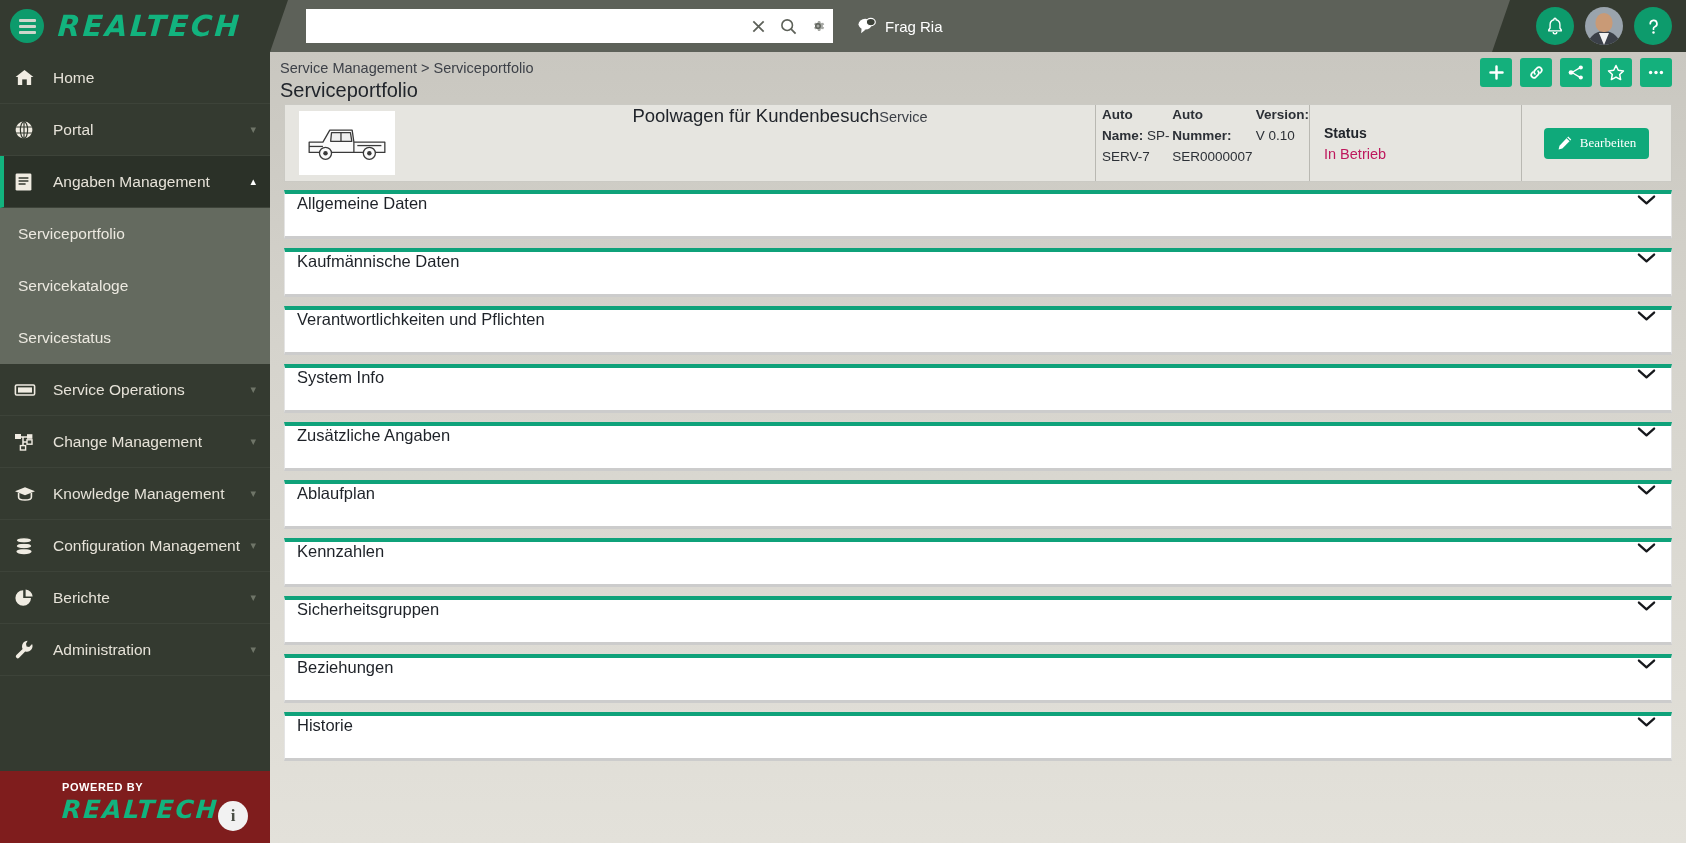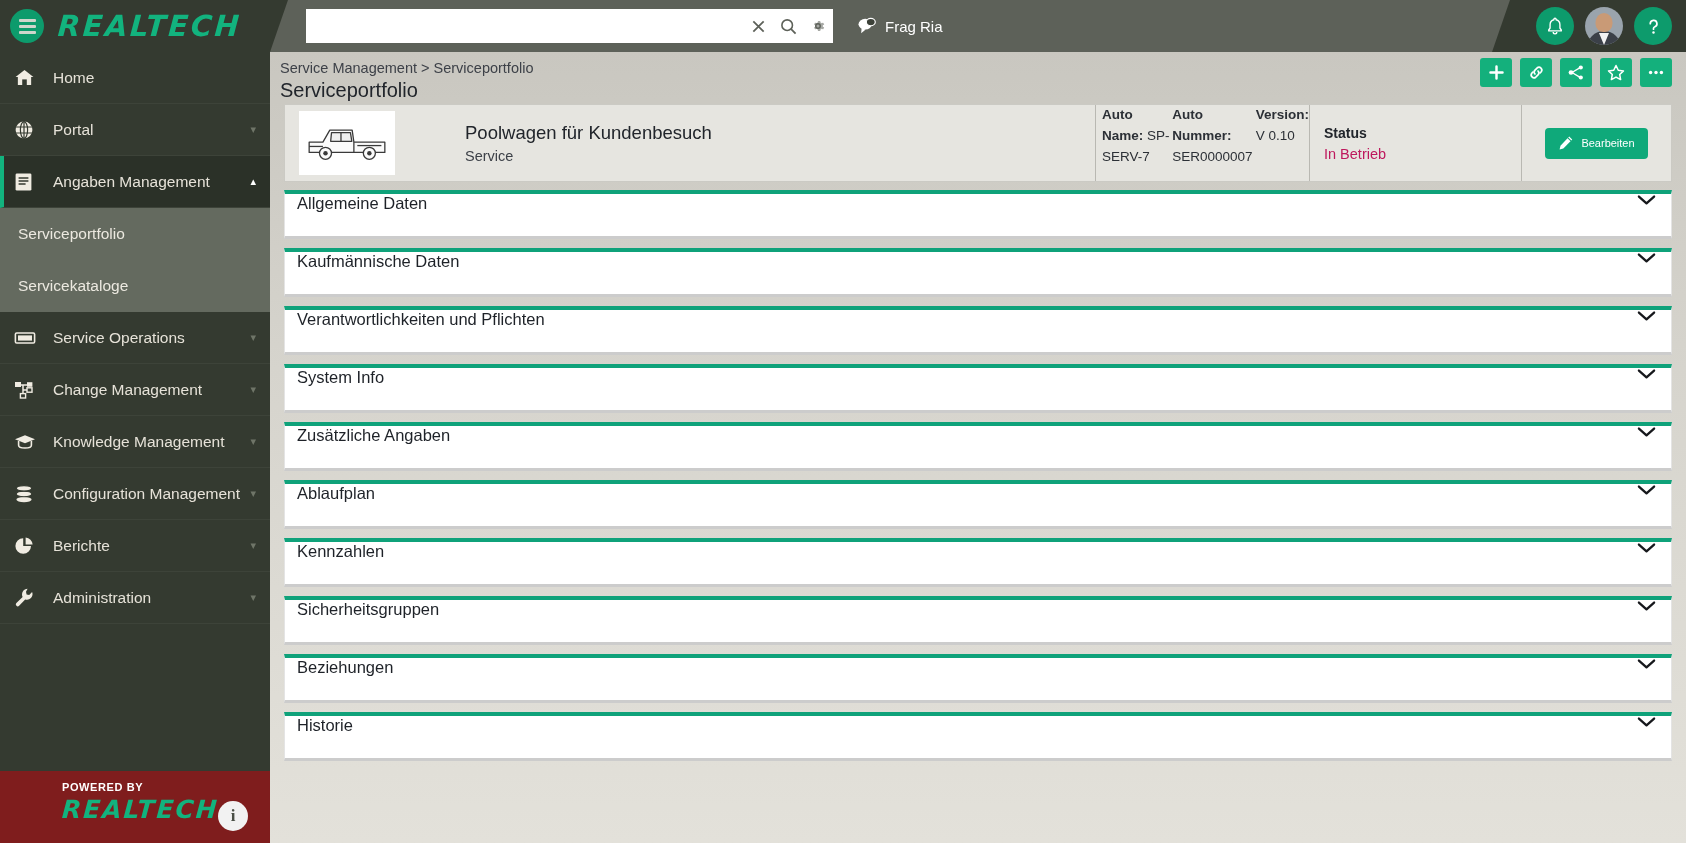--- a/index.html
+++ b/index.html
@@ -304,21 +304,21 @@
     width: 96px;
     margin: 6px 0 6px 14px;
     background: #ffffff;
     display: flex;
     align-items: center;
     justify-content: center;
     flex: none;
   }
   .titleblock {
     display: flex;
-    flex-direction: column;
+    flex-direction: row;
     justify-content: center;
     padding-left: 22px;
     flex: 1;
     margin-left: 48px;
   }
   .recname { font-size: 18.5px; color: #21252b; }
   .rectype { font-size: 14.5px; color: #3d4148; margin-top: 4px; }
   .metablock {
     width: 214px;
     border-left: 1px solid #b9b8b2;
@@ -354,22 +354,22 @@
   .editbtn {
     background: #0fa97a;
     color: #ffffff;
     border: none;
     border-radius: 4px;
     height: 31px;
     padding: 0 13px;
     display: flex;
     align-items: center;
     gap: 7px;
-    font-size: 11px;
-    font-family: Liberation Sans, sans-serif;
+    font-size: 13px;
+    font-family: Liberation Serif, serif;
   }
 
   
   .panelwrap {
     margin: 8px 14px 0 14px;
     height: 640px;
     overflow: hidden;
   }
   .acc {
     background: #ffffff;
@@ -494,20 +494,23 @@
     </span>
     <span class="nlabel">Angaben Management</span>
     <span class="caret">▴</span>
   </div>
 
   <div class="subitem">
     <span>Serviceportfolio</span>
   </div>
   <div class="subitem">
     <span>Servicekataloge</span>
+  </div>
+  <div class="subitem">
+    <span>Servicestatus</span>
   </div>
 
   <div class="navitem">
     <span class="nicon">
       <svg width="22" height="16" viewBox="0 0 22 16">
         <rect x="1.4" y="3" width="19.2" height="10" rx="1.3" fill="none" stroke="#f0ece2" stroke-width="1.6"></rect>
         <rect x="4" y="5.4" width="14" height="5.2" fill="#f0ece2"></rect>
       </svg>
     </span>
     <span class="nlabel">Service Operations</span>

